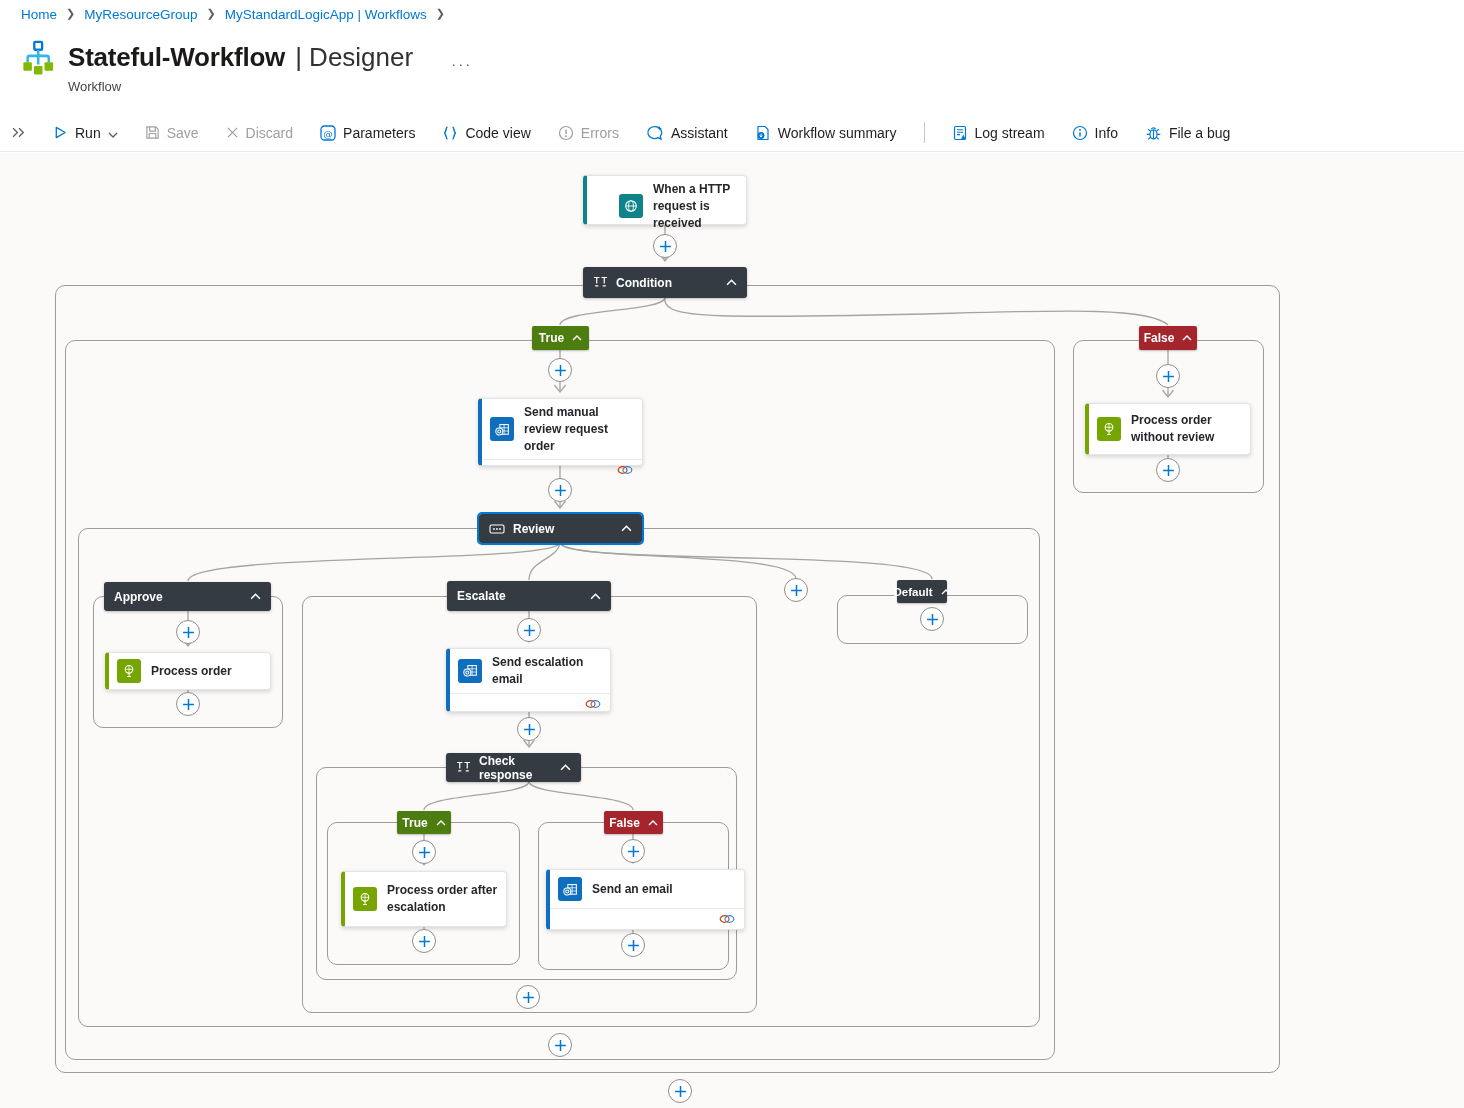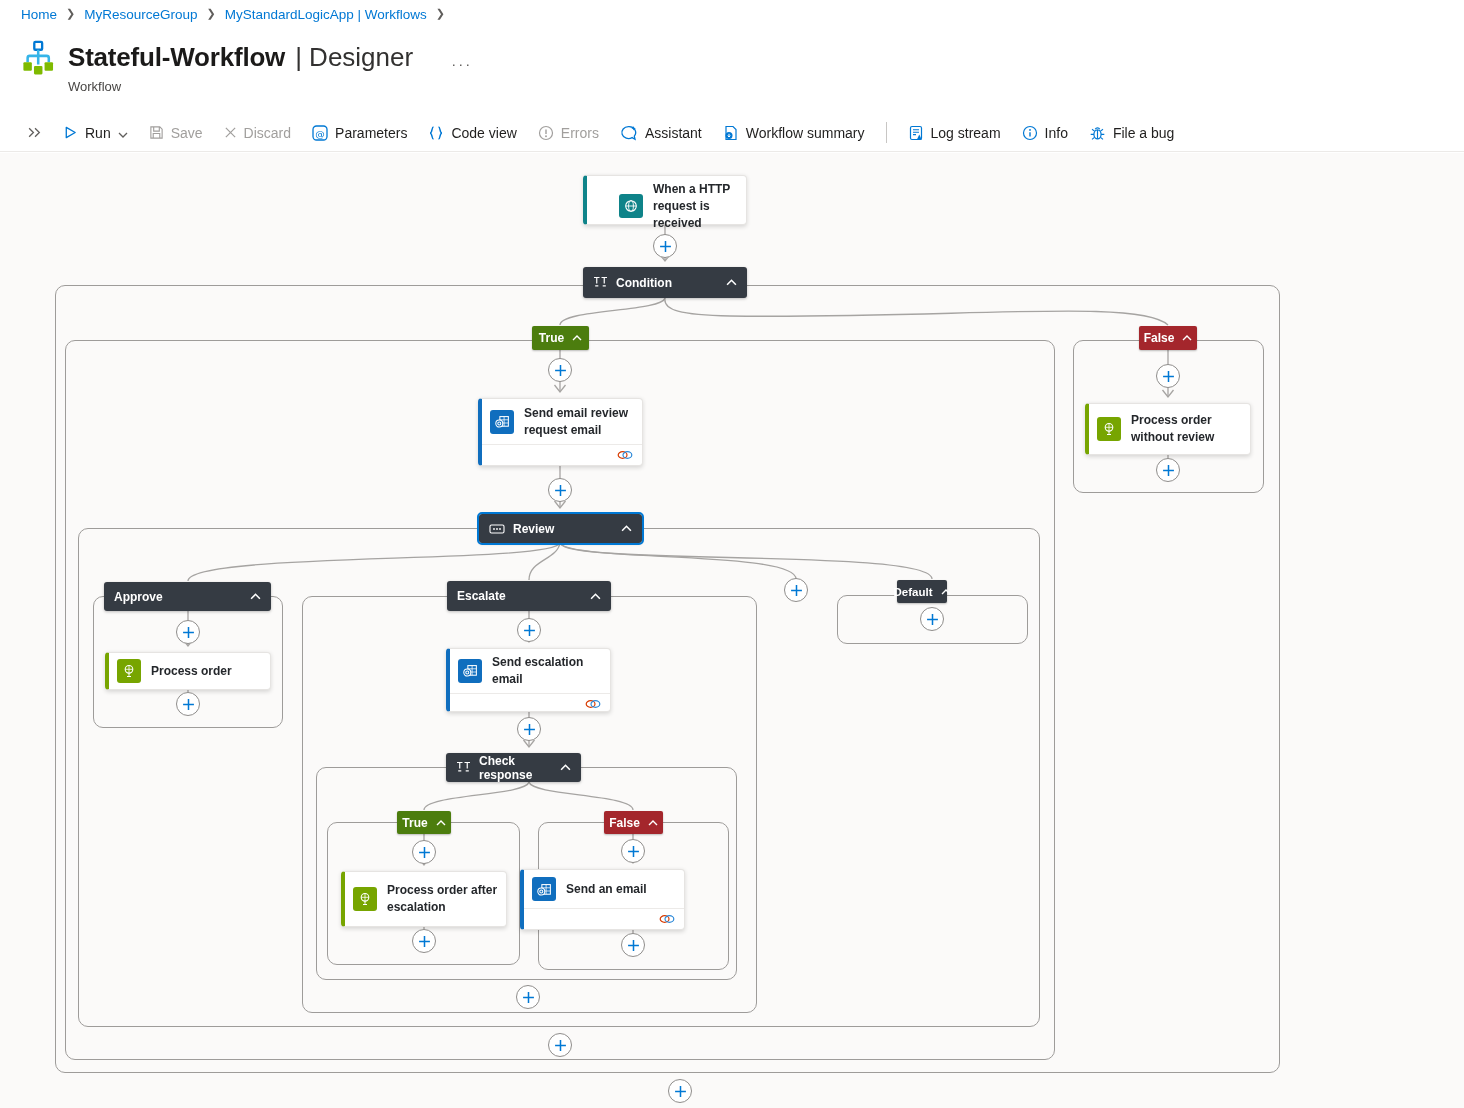--- a/index.html
+++ b/index.html
@@ -11,21 +11,21 @@
   .breadcrumb a { color:var(--accent-blue); text-decoration:none; cursor:pointer; }
   .breadcrumb .sep { color:#605e5c; font-size:11px; transform:translateY(-1px); }
 
   .title-row { position:absolute; top:40px; left:22px; display:flex; align-items:flex-start; gap:14px; }
   .title-text { display:flex; align-items:baseline; gap:10px; margin-top:2px; }
   .title-main { font-size:26px; font-weight:700; color:#1b1a19; letter-spacing:-0.2px; }
   .title-sub  { font-size:26px; font-weight:400; color:#323130; }
   .title-more { font-size:15px; color:#605e5c; margin-left:24px; letter-spacing:2px; cursor:pointer; align-self:center; margin-top:6px;}
   .subtitle { position:absolute; top:79px; left:68px; font-size:13px; color:#484644; }
 
-  .toolbar { position:absolute; top:114px; left:0; right:0; height:38px; display:flex; align-items:center; gap:21px; padding-left:27px; border-bottom:1px solid #eceae8; background:#fff; }
+  .toolbar { position:absolute; top:114px; left:0; right:0; height:38px; display:flex; align-items:center; gap:27px; padding-left:11px; border-bottom:1px solid #eceae8; background:#fff; }
   .tbtn { display:inline-flex; align-items:center; gap:7px; font-size:14px; color:#201f1e; cursor:pointer; white-space:nowrap; }
   .tbtn .ticon { color:var(--accent-blue); display:inline-flex; }
   .tbtn.disabled { color:#a19f9d; cursor:default; }
   .tbtn.disabled .ticon { color:#a19f9d; }
   .tb-sep { width:1px; height:21px; background:#c8c6c4; }
   .expander { color:#605e5c; display:inline-flex; cursor:pointer; }
 
   
   .canvas-bg { position:absolute; top:153px; left:0; right:0; bottom:0; background:#fbfaf9; }
   .box { position:absolute; border:1px solid #9e9c9a; border-radius:10px; z-index:1; }
@@ -291,21 +291,21 @@
   <div class="card accent-blue" style="left:478px; top:398px; width:165px; height:68px;">
     <div class="body">
       <span class="icon-sq blue">
         <svg width="17" height="17" viewBox="0 0 18 18">
             <rect x="6.2" y="3.8" width="9" height="10.2" fill="none" stroke="#fff" stroke-width="1.1"></rect>
             <path d="M6.2,7.2 h9 M6.2,10.6 h9 M10.7,3.8 v10.2" stroke="#fff" stroke-width="0.8"></path>
             <circle cx="5.6" cy="11.2" r="3.7" fill="var(--outlook-blue)" stroke="#fff" stroke-width="1.1"></circle>
             <circle cx="5.6" cy="11.2" r="1.6" fill="none" stroke="#fff" stroke-width="1.1"></circle>
           </svg>
       </span>
-      <span class="label">Send email review request email</span>
+      <span class="label">Send manual review request order</span>
     </div>
     <div class="footer">
       <span><svg width="16" height="10" viewBox="0 0 16 10">
             <ellipse cx="5.6" cy="5" rx="4.4" ry="3.3" fill="none" stroke="#d83b01" stroke-width="1.2"></ellipse>
             <ellipse cx="10.4" cy="5" rx="4.4" ry="3.3" fill="none" stroke="#2b88d8" stroke-width="1.2"></ellipse>
           </svg></span>
     </div>
   </div>
 
   <div class="scope selected" style="left:479px; top:514px; width:163px; height:29px;">
@@ -407,21 +407,21 @@
         <svg width="16" height="16" viewBox="0 0 16 16">
             <circle cx="8" cy="6.3" r="3.8" fill="none" stroke="#fff" stroke-width="1.1"></circle>
             <path d="M8,2.5 v7.6 M4.2,6.3 h7.6" stroke="#fff" stroke-width="0.8"></path>
             <path d="M8,10.1 V12.7 M6,13.5 h4" stroke="#fff" stroke-width="1.1"></path>
           </svg>
       </span>
       <span class="label">Process order after escalation</span>
     </div>
   </div>
 
-  <div class="card accent-blue" style="left:520px; top:869px; width:165px; height:61px;">
+  <div class="card accent-blue" style="left:546px; top:869px; width:199px; height:61px;">
     <div class="body">
       <span class="icon-sq blue">
         <svg width="17" height="17" viewBox="0 0 18 18">
             <rect x="6.2" y="3.8" width="9" height="10.2" fill="none" stroke="#fff" stroke-width="1.1"></rect>
             <path d="M6.2,7.2 h9 M6.2,10.6 h9 M10.7,3.8 v10.2" stroke="#fff" stroke-width="0.8"></path>
             <circle cx="5.6" cy="11.2" r="3.7" fill="var(--outlook-blue)" stroke="#fff" stroke-width="1.1"></circle>
             <circle cx="5.6" cy="11.2" r="1.6" fill="none" stroke="#fff" stroke-width="1.1"></circle>
           </svg>
       </span>
       <span class="label">Send an email</span>

